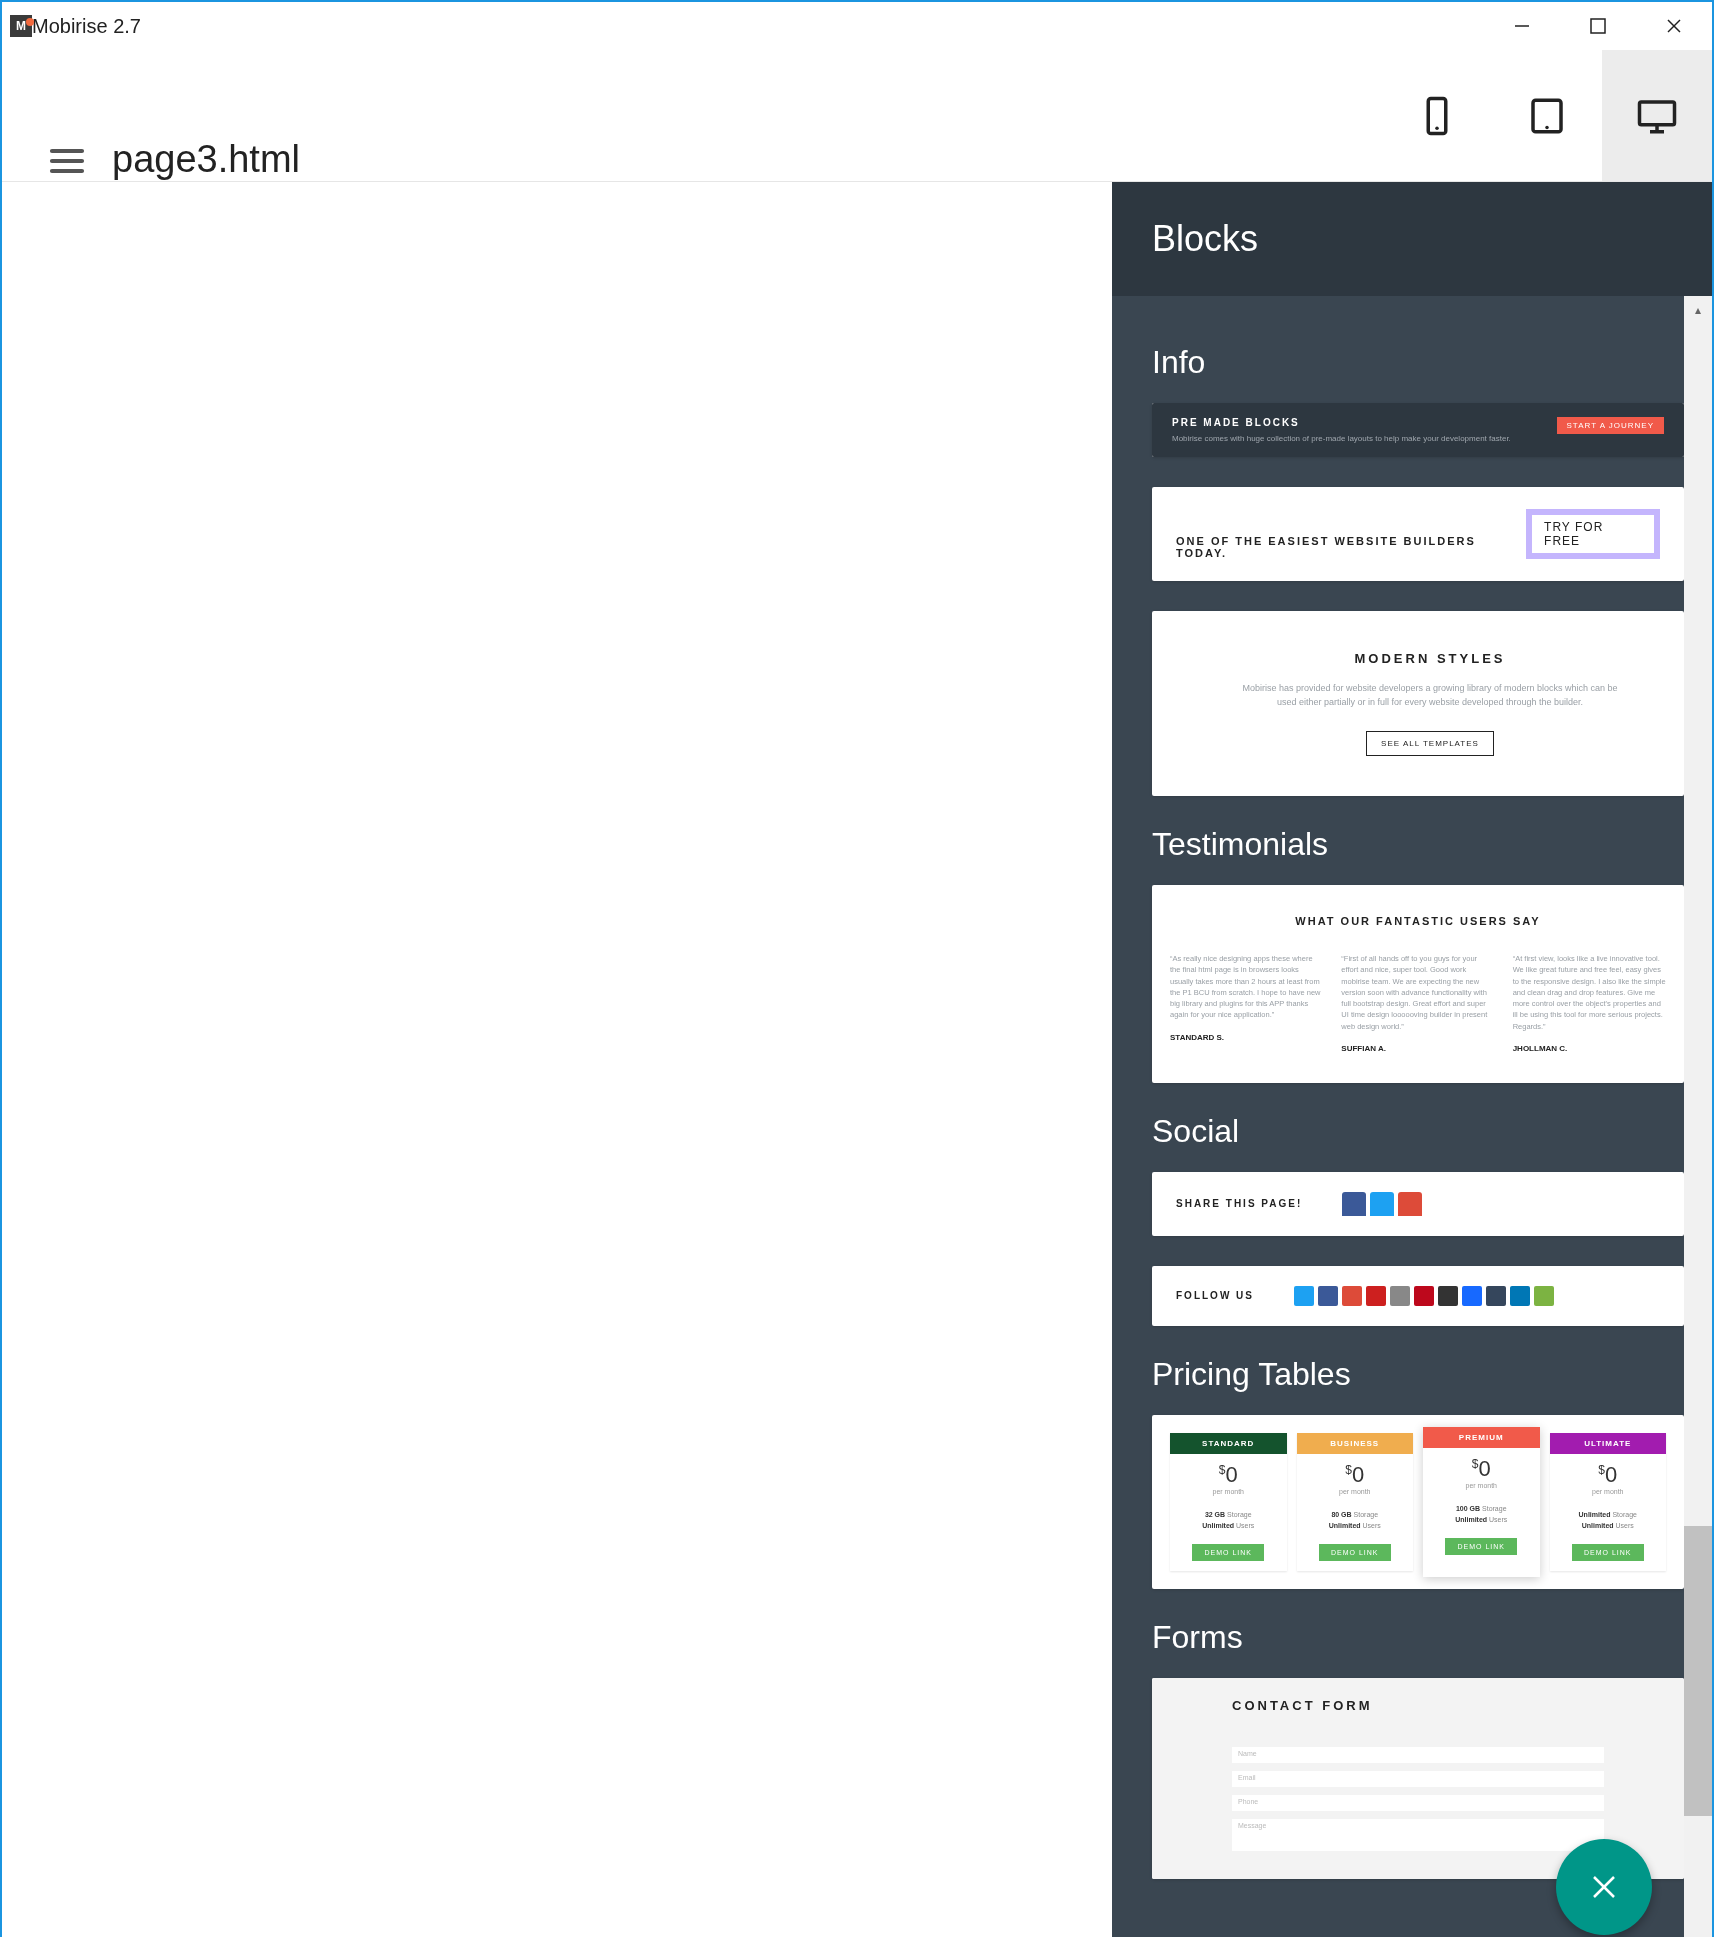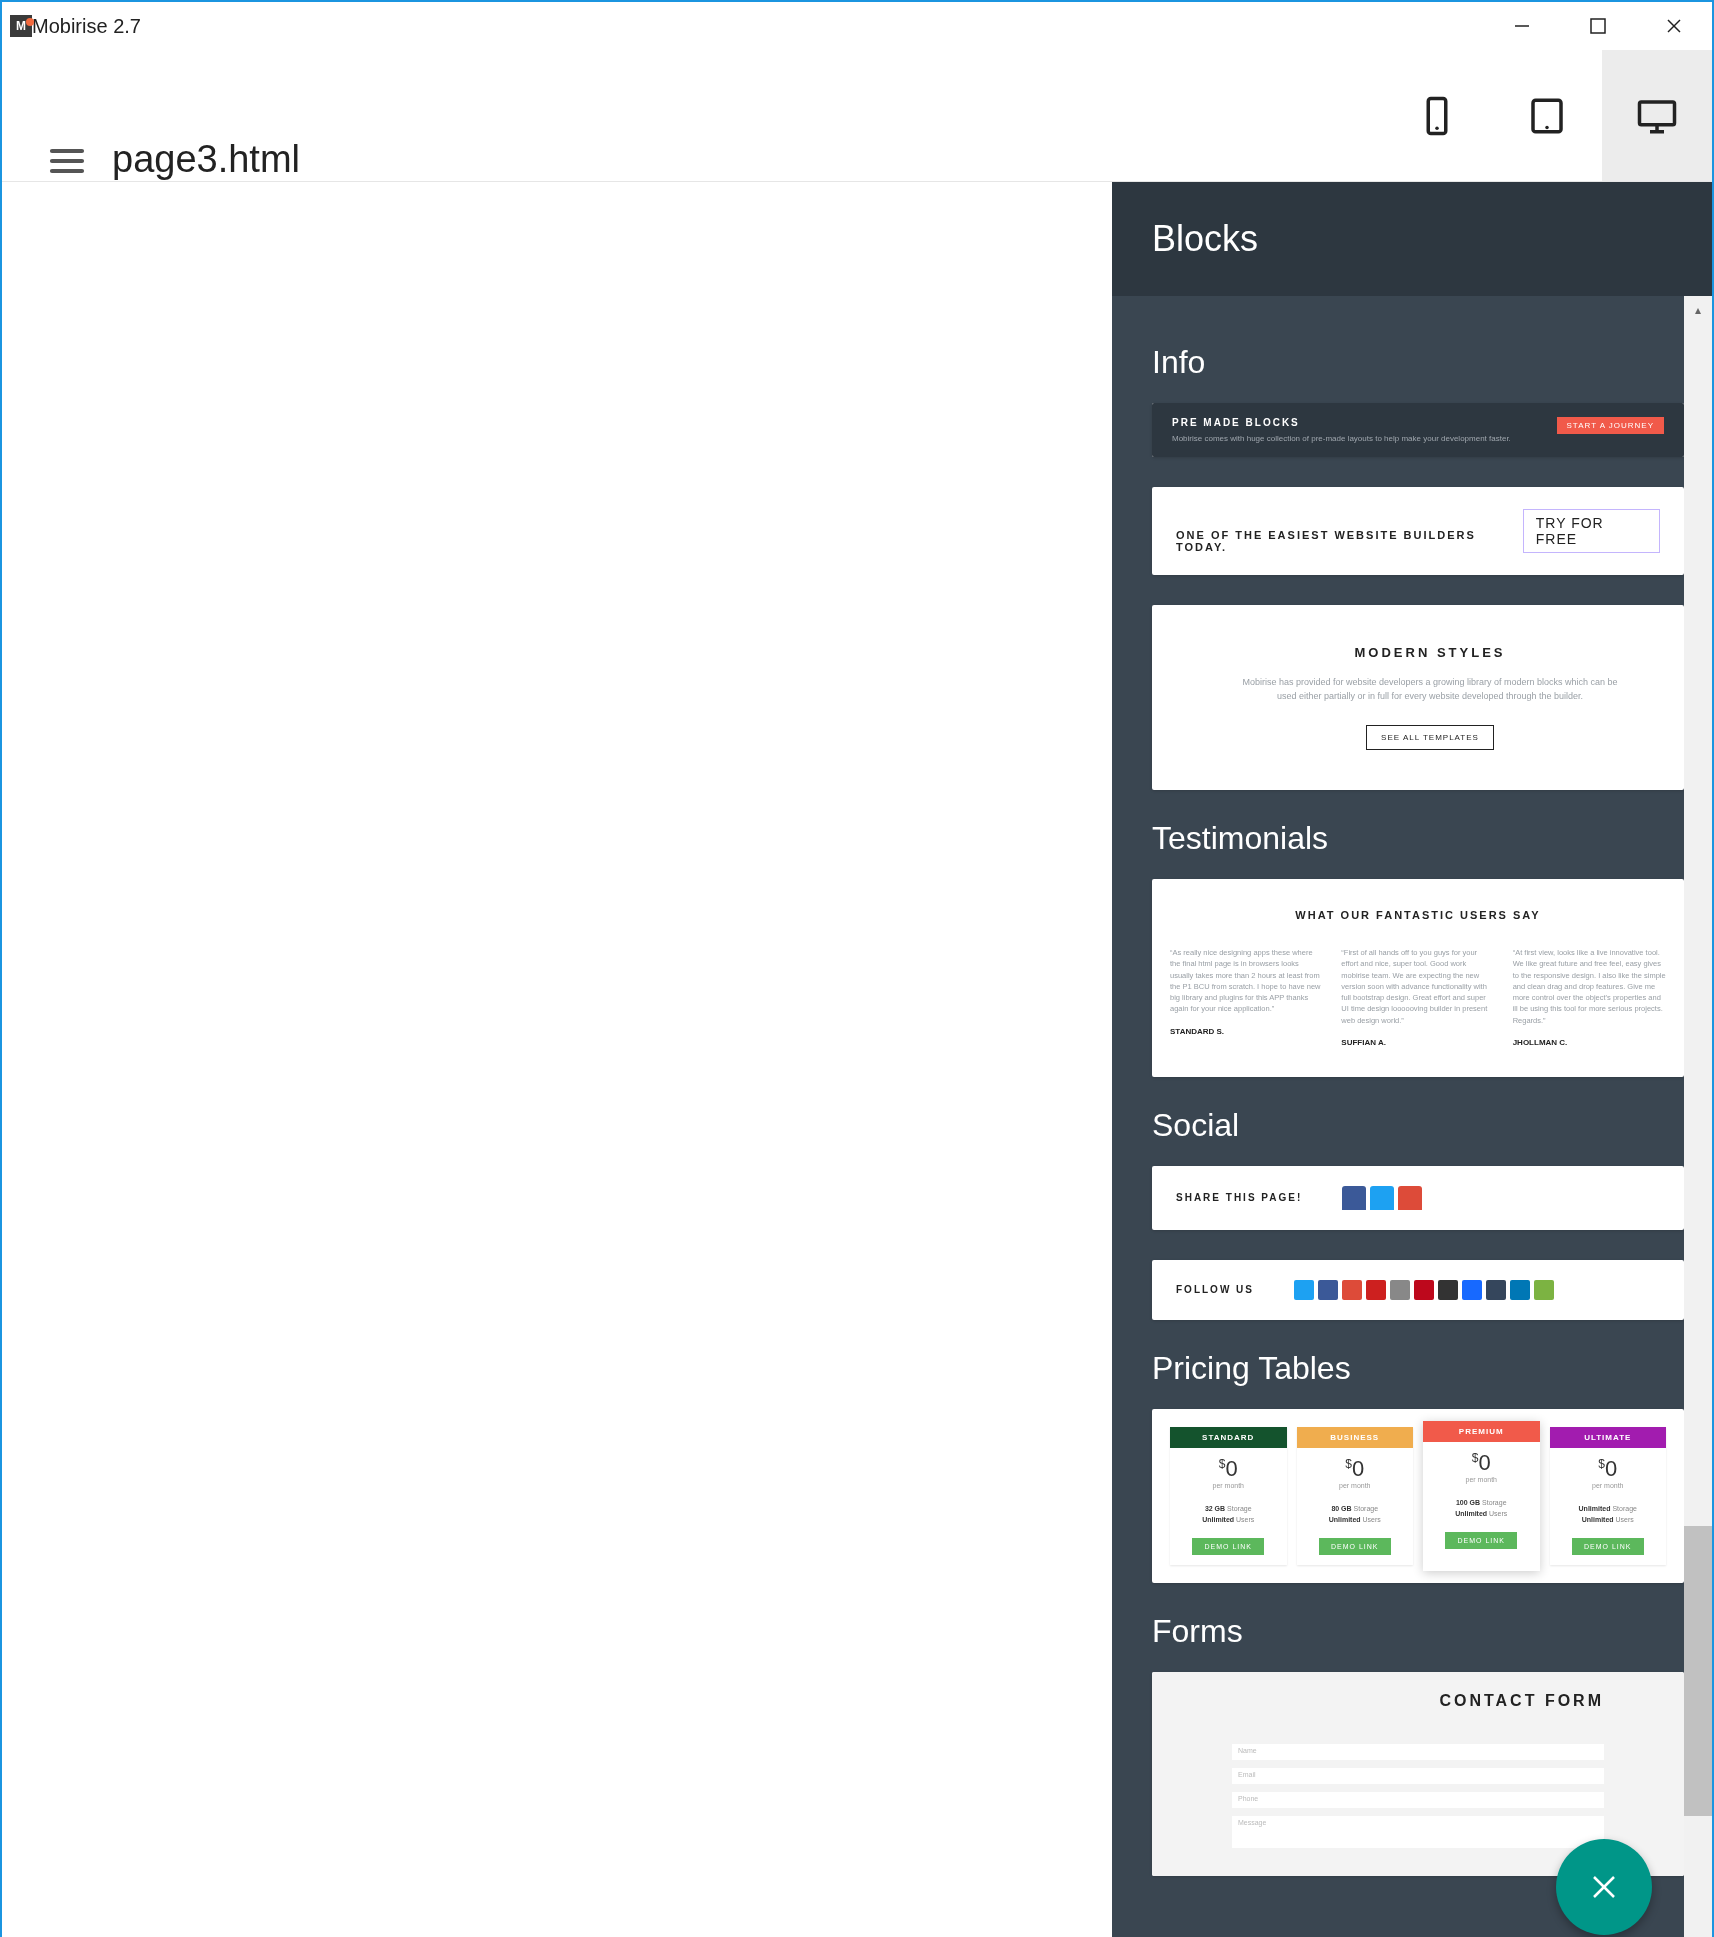--- a/index.html
+++ b/index.html
@@ -41,21 +41,21 @@
 .block-thumb { background: #fff; color: #555; border-radius: 2px; margin-bottom: 30px; cursor: pointer; overflow: hidden; box-shadow: 0 1px 3px rgba(0,0,0,0.15); }
 
 .info1 { background: #2d3740; padding: 14px 20px; display:flex; align-items:flex-start; justify-content:space-between; }
 .info1-left { flex:1; }
 .info1-title { font-size: 10px; letter-spacing: 2px; color: #fff; font-weight: bold; margin-bottom: 6px; }
 .info1-sub { font-size: 8px; color: #9fa6ad; }
 .info1-btn { background: #f15a4a; color: #fff; font-size: 8px; padding: 4px 10px; letter-spacing: 1px; white-space:nowrap; }
 
 .info2 { padding: 22px 24px; display: flex; align-items: flex-end; justify-content: space-between; }
 .info2-title { font-size: 11px; letter-spacing: 2px; font-weight: bold; color: #222; }
-.info2-btn { border: 1px solid #c4b5fd; font-size: 14px; padding: 5px 12px; letter-spacing: 1px; color: #222; }
+.info2-btn { border: 6px solid #c4b5fd; font-size: 12px; padding: 5px 12px; letter-spacing: 1px; color: #222; }
 
 .info3 { padding: 40px 60px; text-align: center; margin-left: 24px; }
 .info3-title { font-size: 13px; letter-spacing: 3px; font-weight: bold; color: #222; margin-bottom: 16px; }
 .info3-body { font-size: 9px; color: #9aa0a6; line-height: 1.5; margin-bottom: 22px; }
 .info3-btn { display: inline-block; border: 1px solid #222; font-size: 8px; padding: 7px 14px; letter-spacing: 1px; color: #222; }
 
 .testi { padding: 30px 18px; }
 .testi-title { text-align: center; font-size: 11px; letter-spacing: 2px; font-weight: bold; color: #222; margin-bottom: 26px; }
 .testi-cols { display: flex; gap: 18px; }
 .testi-col { flex: 1; }
@@ -72,21 +72,21 @@
 .price-card.featured { box-shadow:0 2px 10px rgba(0,0,0,0.2); margin-top:-6px; margin-bottom:-6px; }
 .price-head { color:#fff; font-size:8px; padding:6px 0; letter-spacing:1px; font-weight:bold; }
 .price-amt { font-size:22px; font-weight:300; color:#333; padding:8px 0 0 0; }
 .price-amt sup { font-size:12px; vertical-align:super; }
 .price-per { font-size:7px; color:#999; margin-bottom:14px; }
 .price-feat { font-size:7px; color:#888; line-height:1.6; margin-bottom:10px; }
 .price-feat b { color:#333; }
 .price-btn { display:inline-block; background:#5cb85c; color:#fff; font-size:7px; padding:5px 12px; letter-spacing:1px; }
 
 .forms-thumb { background:#f3f3f3; padding:20px 80px; }
-.forms-title { text-align:right; font-size:16px; letter-spacing:3px; font-weight:bold; color:#222; margin-bottom:34px; }
+.forms-title { text-align:left; font-size:13px; letter-spacing:3px; font-weight:bold; color:#222; margin-bottom:34px; }
 .forms-field { background:#fff; height:16px; margin-bottom:8px; padding:3px 6px; font-size:7px; color:#bbb; }
 .forms-field.tall { height:32px; }
 
 .fab { position:absolute; right:60px; bottom:50px; width:96px; height:96px; border-radius:50%; background:#009688; color:#fff; display:flex; align-items:center; justify-content:center; font-size:38px; box-shadow:0 4px 10px rgba(0,0,0,0.3); cursor:pointer; z-index:10; }
 
 
 .scroll-track { position:absolute; right:0; top:0; bottom:0; width:28px; background:#f1f1f1; }
 .scroll-arrow { width:28px; height:28px; display:flex; align-items:center; justify-content:center; font-size:12px; color:#666; }
 .scroll-thumb { position:absolute; right:0; width:28px; background:#c1c1c1; }
 </style>

